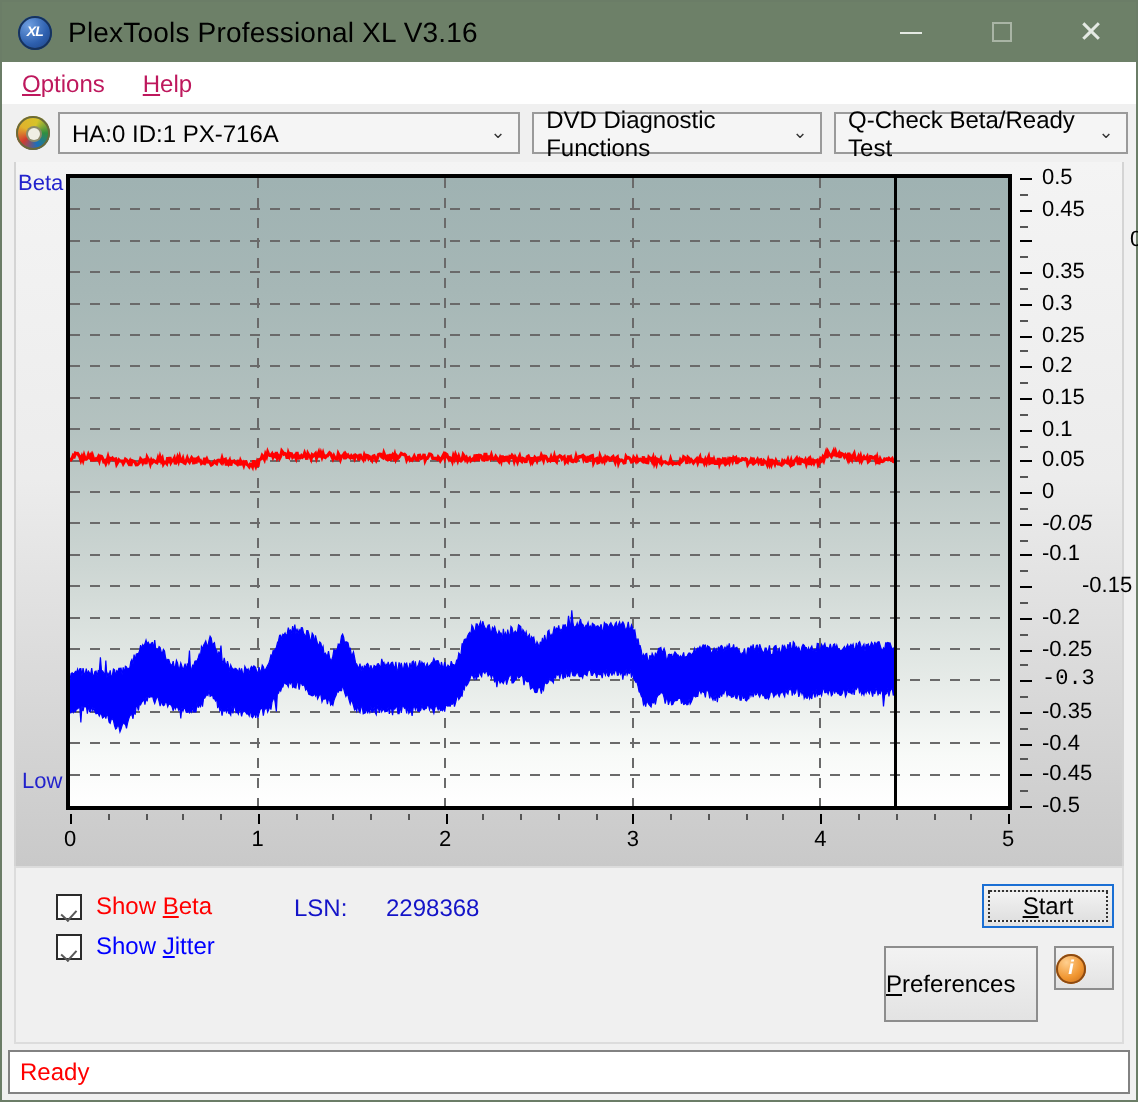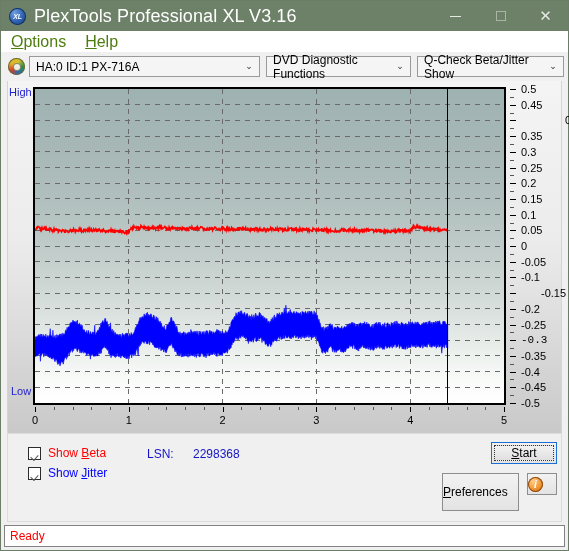--- a/index.html
+++ b/index.html
@@ -29,39 +29,39 @@
     width:17px;height:17px;margin-left:8px;margin-right:8px;
     border-radius:50%;
     background:radial-gradient(circle at 32% 28%, #6f9fe0 0%, #2d5fae 55%, #1b3d7a 100%);
     box-shadow:0 0 0 1px #16325c inset;
     display:flex;align-items:center;justify-content:center;
     font-size:7px;font-weight:bold;color:#ffffff;
     font-style:italic;letter-spacing:-0.3px;
     flex:0 0 auto;
   }
   .title-text{
-    color:#ffffff;font-size:18px;letter-spacing:.1px;
+    color:#000000;font-size:14px;letter-spacing:.1px;
     white-space:nowrap;
   }
   .win-btns{position:absolute;right:0;top:0;height:30px;display:flex;}
   .win-btn{
     width:45px;height:30px;display:flex;align-items:center;justify-content:center;
     color:#e4e9e3;font-size:13px;
   }
   .win-btn.close{font-size:15px;}
   .glyph-min{display:block;width:11px;height:1px;background:#e4e9e3;}
   .glyph-max{display:block;width:10px;height:10px;border:1px solid #a9b5a5;box-sizing:border-box;}
 
   
   .menubar{
     flex:0 0 21px;height:21px;background:#ffffff;
     display:flex;align-items:center;padding-left:8px;
   }
   .menu-item{
-    font-size:16px;color:#4d7c0f;padding:0 9px 0 2px;margin-right:8px;
+    font-size:12px;color:#be185d;padding:0 9px 0 2px;margin-right:8px;
     cursor:default;
   }
   .u{text-decoration:underline;}
 
   
   .toolbar{
     flex:0 0 29px;height:29px;background:#f0f0f0;
     display:flex;align-items:center;padding:0 4px;
   }
   .drive-icon{
@@ -217,27 +217,27 @@
     <div class="drive-icon"></div>
     <div class="combo c1">
       <span>HA:0 ID:1  PX-716A</span>
       <span class="chev">⌄</span>
     </div>
     <div class="combo c2">
       <span>DVD Diagnostic Functions</span>
       <span class="chev">⌄</span>
     </div>
     <div class="combo c3">
-      <span>Q-Check Beta/Jitter Show</span>
+      <span>Q-Check Beta/Ready Test</span>
       <span class="chev">⌄</span>
     </div>
   </div>
 
   <div class="chart-panel">
-    <div class="axis-left-high">High</div>
+    <div class="axis-left-high">Beta</div>
     <div class="axis-left-low">Low</div>
 
     <div class="plot">
       <svg class="plot-inner" id="grid-svg" viewBox="0 0 469 314" preserveAspectRatio="none">
           <line x1="0" y1="15.70" x2="469" y2="15.70" stroke="#6a6a6a" stroke-width="1" stroke-dasharray="5,5" shape-rendering="crispEdges"></line>
           <line x1="0" y1="31.40" x2="469" y2="31.40" stroke="#6a6a6a" stroke-width="1" stroke-dasharray="5,5" shape-rendering="crispEdges"></line>
           <line x1="0" y1="47.10" x2="469" y2="47.10" stroke="#6a6a6a" stroke-width="1" stroke-dasharray="5,5" shape-rendering="crispEdges"></line>
           <line x1="0" y1="62.80" x2="469" y2="62.80" stroke="#6a6a6a" stroke-width="1" stroke-dasharray="5,5" shape-rendering="crispEdges"></line>
           <line x1="0" y1="78.50" x2="469" y2="78.50" stroke="#6a6a6a" stroke-width="1" stroke-dasharray="5,5" shape-rendering="crispEdges"></line>
           <line x1="0" y1="94.20" x2="469" y2="94.20" stroke="#6a6a6a" stroke-width="1" stroke-dasharray="5,5" shape-rendering="crispEdges"></line>
@@ -283,21 +283,21 @@
         <div class="ylab" style="top: 102.2px;">0.2</div>
         <div class="ytick" style="top: 117.9px;"></div>
         <div class="ylab" style="top: 117.9px;">0.15</div>
         <div class="ytick" style="top: 133.6px;"></div>
         <div class="ylab" style="top: 133.6px;">0.1</div>
         <div class="ytick" style="top: 149.3px;"></div>
         <div class="ylab" style="top: 149.3px;">0.05</div>
         <div class="ytick" style="top: 165px;"></div>
         <div class="ylab" style="top: 165px;">0</div>
         <div class="ytick" style="top: 180.7px;"></div>
-        <div class="ylab" style="top: 180.7px;">-0.05</div>
+        <div class="ylab" style="top: 180.7px; font-style: italic;">-0.05</div>
         <div class="ytick" style="top: 196.4px;"></div>
         <div class="ylab" style="top: 196.4px;">-0.1</div>
         <div class="ytick" style="top: 212.1px;"></div>
         <div class="ylab" style="top: 212.1px; margin-left: 20px;">-0.15</div>
         <div class="ytick" style="top: 227.8px;"></div>
         <div class="ylab" style="top: 227.8px;">-0.2</div>
         <div class="ytick" style="top: 243.5px;"></div>
         <div class="ylab" style="top: 243.5px;">-0.25</div>
         <div class="ytick" style="top: 259.2px;"></div>
         <div class="ylab" style="top: 259.2px; font-family: Liberation Mono, monospace;">-0.3</div>

